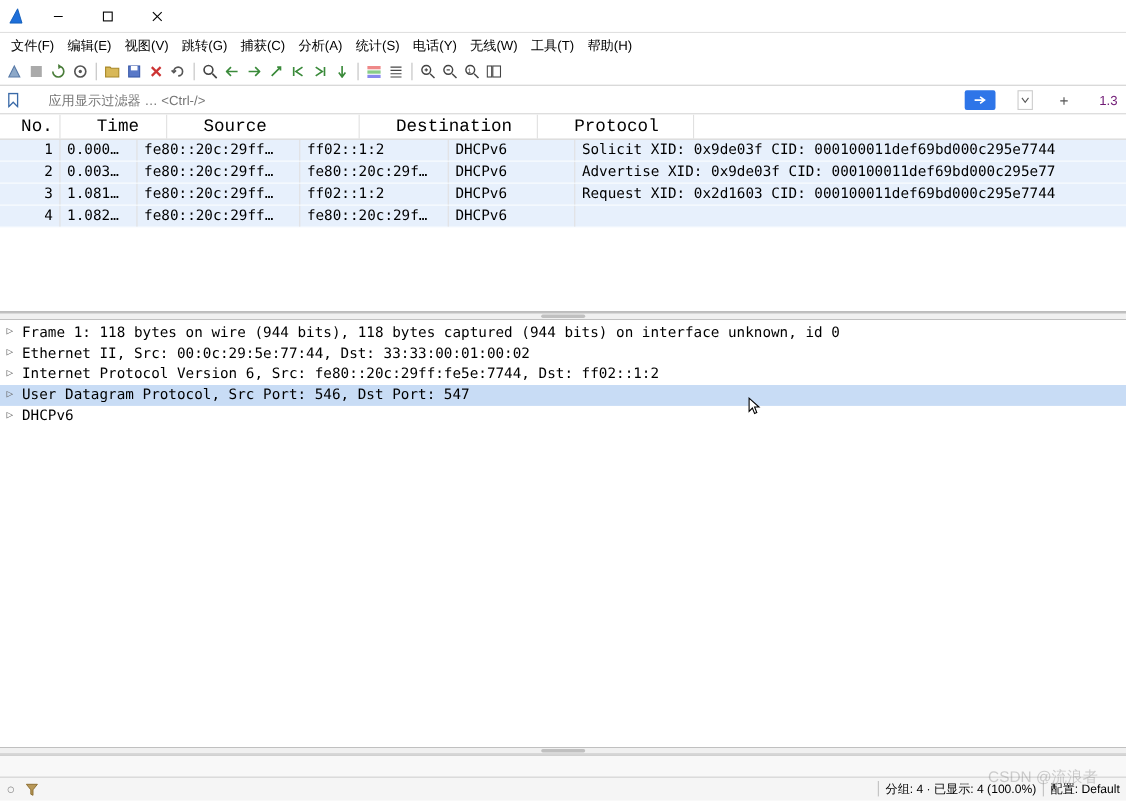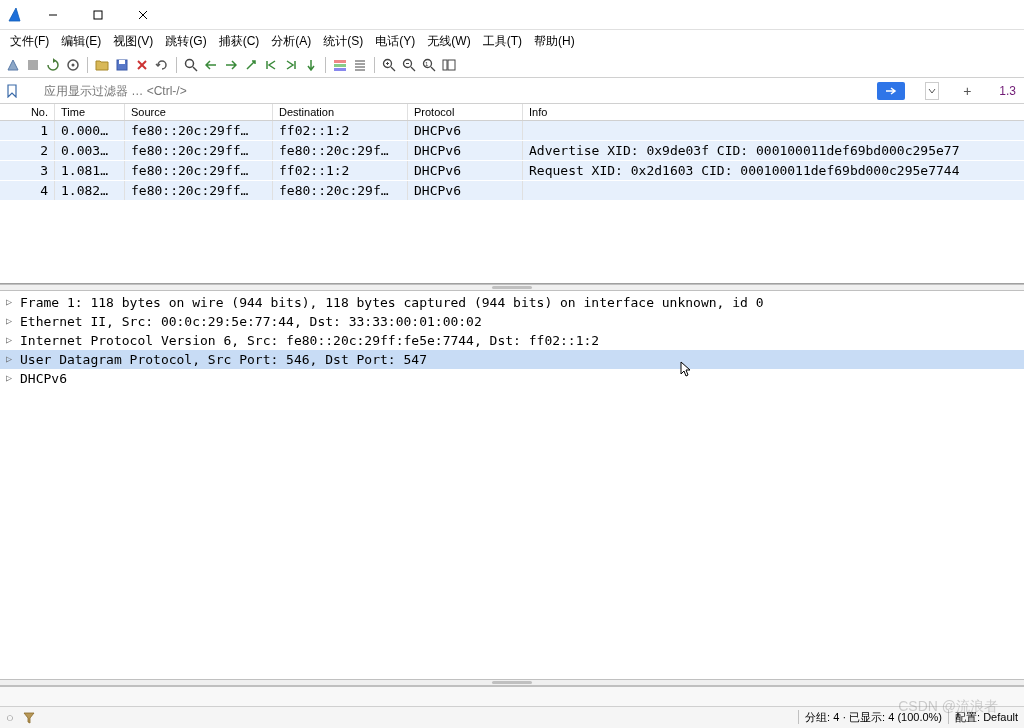--- a/index.html
+++ b/index.html
@@ -15,21 +15,21 @@
 .tb-btn { width: 18px; height: 18px; display: flex; align-items: center; justify-content: center; cursor: pointer; border: 1px solid transparent; }
 .tb-sep { width: 1px; height: 16px; background: #c0c0c0; margin: 0 3px; }
 .filterbar { height: 26px; display: flex; align-items: center; padding: 2px 4px; border-bottom: 1px solid #d0d0d0; gap: 20px; }
 .filter-icon { width: 16px; height: 16px; display:flex; align-items:center; justify-content:center;}
 .filter-input { flex: 1; height: 20px; border: none; outline: none; font-size: 12px; color: #888; padding: 0 4px; background: #fff; }
 .filter-go { background: #2e75e8; color: #fff; width: 28px; height: 18px; display: flex; align-items: center; justify-content: center; border-radius: 2px; font-size:11px; cursor:pointer; }
 .filter-dropdown { width:14px; height:18px; display:flex; align-items:center; justify-content:center; cursor:pointer; border:1px solid #ccc; }
 .filter-plus { padding: 0 4px; cursor:pointer; font-size:14px; color:#555;}
 .filter-ver { padding: 0 4px; color: #701a75; text-align: center; }
 .packet-list { height: 180px; overflow: auto; border-bottom: 1px solid #a0a0a0; position:relative; font-family: Consolas, monospace; font-size: 13px; }
-.pl-header { display: flex; background: #fff; border-bottom: 1px solid #d0d0d0; position: sticky; top: 0; font-family: Liberation Sans, sans-serif; font-size: 11px; }
+.pl-header { display: flex; background: #fff; border-bottom: 1px solid #d0d0d0; position: sticky; top: 0; font-family: Liberation Mono, monospace; font-size: 16px; gap: 27px; }
 .pl-header .col, .pl-row .col { padding: 2px 6px; border-right: 1px solid #e0e0e0; overflow: hidden; white-space: nowrap; }
 .col-no { width: 55px; text-align: right; }
 .col-time { width: 70px; }
 .col-src { width: 148px; }
 .col-dst { width: 135px; }
 .col-proto { width: 115px; }
 .col-info { flex: 1; border-right: none !important; }
 .pl-row { display: flex; background: #e7f0fc; border-bottom: 1px solid #fff; }
 .pane-divider { height: 7px; background: #f0f0f0; border-top: 1px solid #c0c0c0; border-bottom: 1px solid #c0c0c0; cursor: ns-resize; display:flex; align-items:center; justify-content:center; }
 .pane-divider::after { content: ""; width: 40px; height: 3px; background: #c0c0c0; border-radius: 2px; }
@@ -243,28 +243,28 @@
   <span class="filter-ver">1.3</span>
 </div>
 
 <div class="packet-list">
   <div class="pl-header">
     <div class="col col-no">No.</div>
     <div class="col col-time">Time</div>
     <div class="col col-src">Source</div>
     <div class="col col-dst">Destination</div>
     <div class="col col-proto">Protocol</div>
-    <div class="col col-info">Info</div>
   </div>
   <div class="pl-row">
     <div class="col col-no">1</div>
     <div class="col col-time">0.000…</div>
     <div class="col col-src">fe80::20c:29ff…</div>
     <div class="col col-dst">ff02::1:2</div>
     <div class="col col-proto">DHCPv6</div>
+    <div class="col col-info">Solicit XID: 0x9de03f CID: 000100011def69bd000c295e7744</div>
   </div>
   <div class="pl-row">
     <div class="col col-no">2</div>
     <div class="col col-time">0.003…</div>
     <div class="col col-src">fe80::20c:29ff…</div>
     <div class="col col-dst">fe80::20c:29f…</div>
     <div class="col col-proto">DHCPv6</div>
     <div class="col col-info">Advertise XID: 0x9de03f CID: 000100011def69bd000c295e77</div>
   </div>
   <div class="pl-row">

